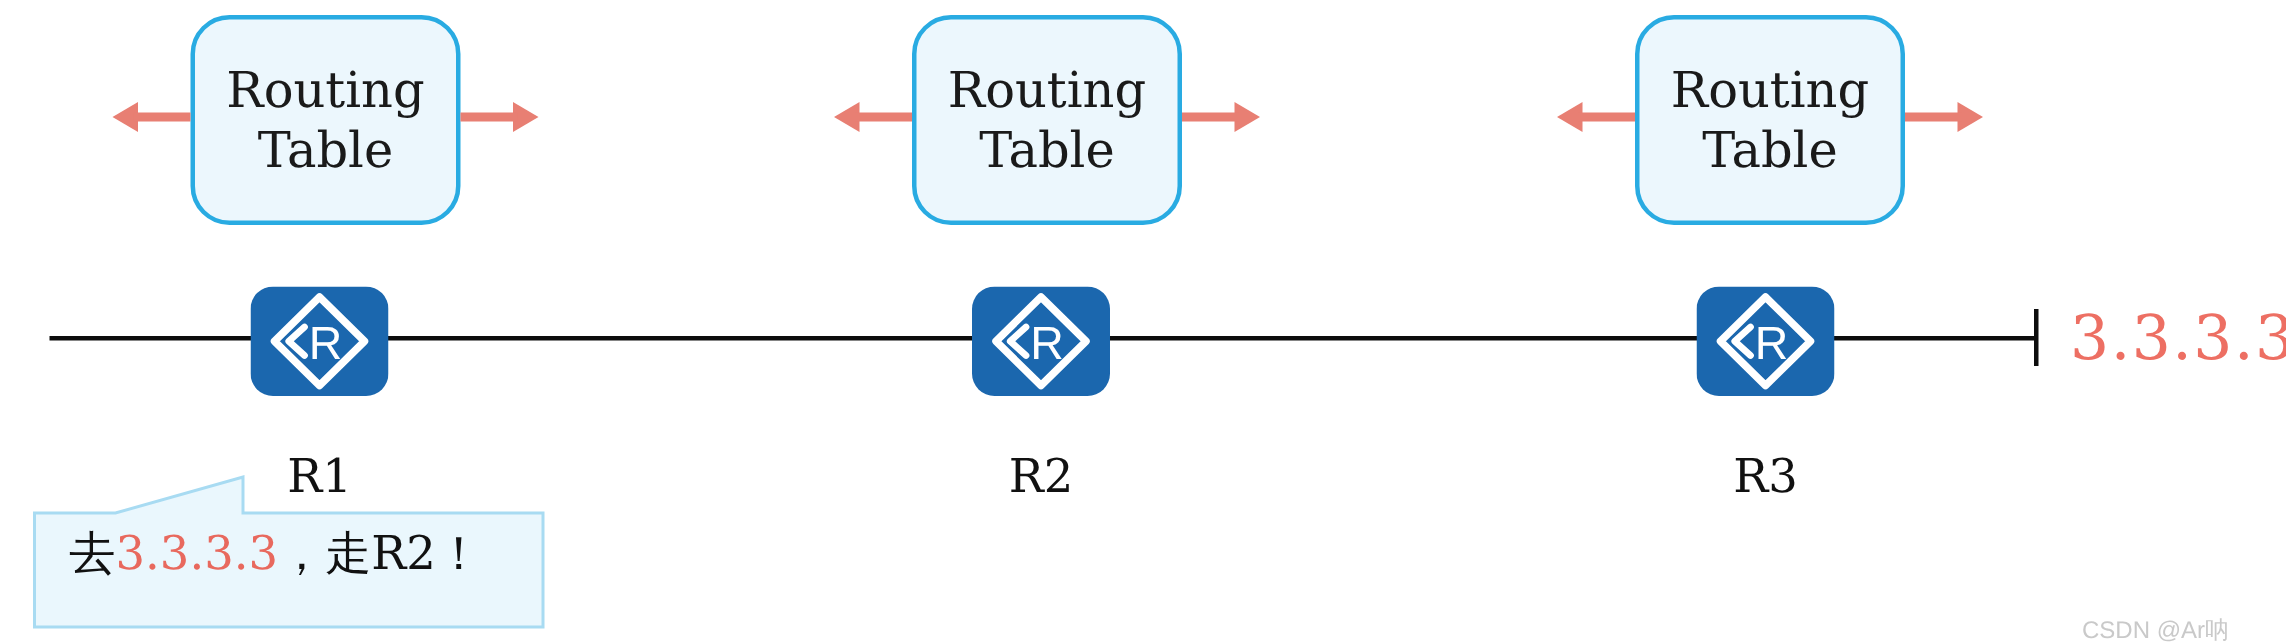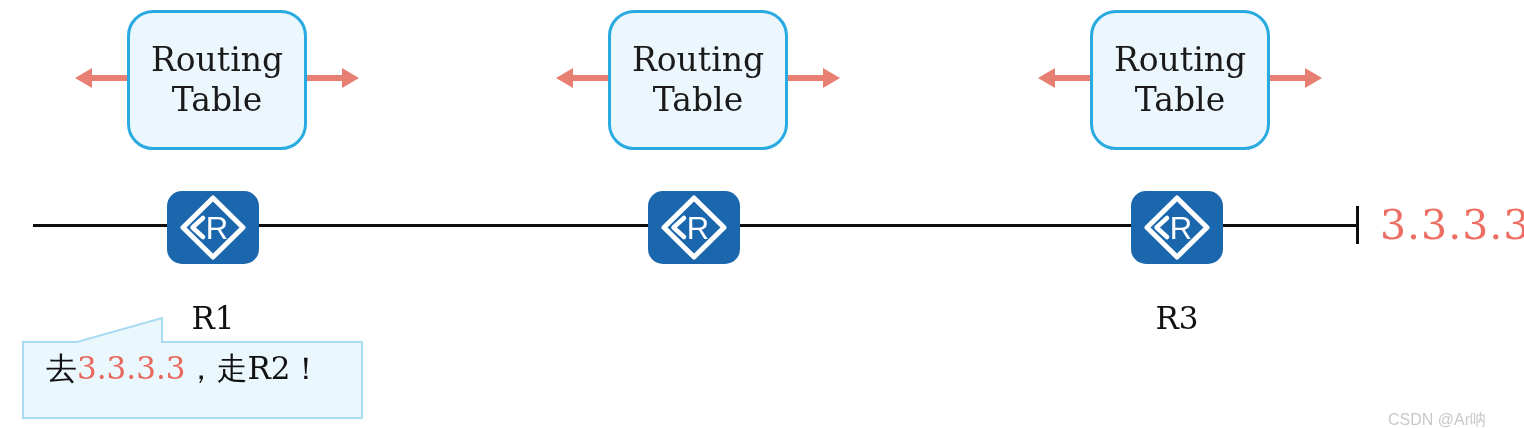--- a/index.html
+++ b/index.html
@@ -143,20 +143,21 @@
     <text x="50" y="48" text-anchor="middle" font-family="Liberation Sans, sans-serif" font-size="31" fill="#ffffff">R</text>
   </svg>
   <svg class="router-icon r3" viewBox="0 0 92 73" xmlns="http://www.w3.org/2000/svg">
     <rect x="0" y="0" width="92" height="73" rx="15" fill="#1b67ae"></rect>
     <polygon points="46,7 76,36.5 46,66 16,36.5" fill="none" stroke="#ffffff" stroke-width="5" stroke-linejoin="round"></polygon>
     <polyline points="36,27 25.5,36.5 36,46" fill="none" stroke="#ffffff" stroke-width="4.5" stroke-linecap="round" stroke-linejoin="round"></polyline>
     <text x="50" y="48" text-anchor="middle" font-family="Liberation Sans, sans-serif" font-size="31" fill="#ffffff">R</text>
   </svg>
 
   <div class="router-label l1">R1</div>
+  <div class="router-label l2">R2</div>
   <div class="router-label l3">R3</div>
 
   <div class="dest-label">3.3.3.3</div>
 
   <svg class="bubble-svg" width="343" height="104" viewBox="0 0 343 104" xmlns="http://www.w3.org/2000/svg">
     <polygon points="2,26 56,26 141,2 141,26 341,26 341,102 2,102" fill="#eaf7fd" stroke="#a8dbf2" stroke-width="2" stroke-linejoin="miter"></polygon>
   </svg>
   <div class="bubble-text">
     <span>去</span><span class="ip">3.3.3.3</span><span>，走R2！</span>
   </div>

